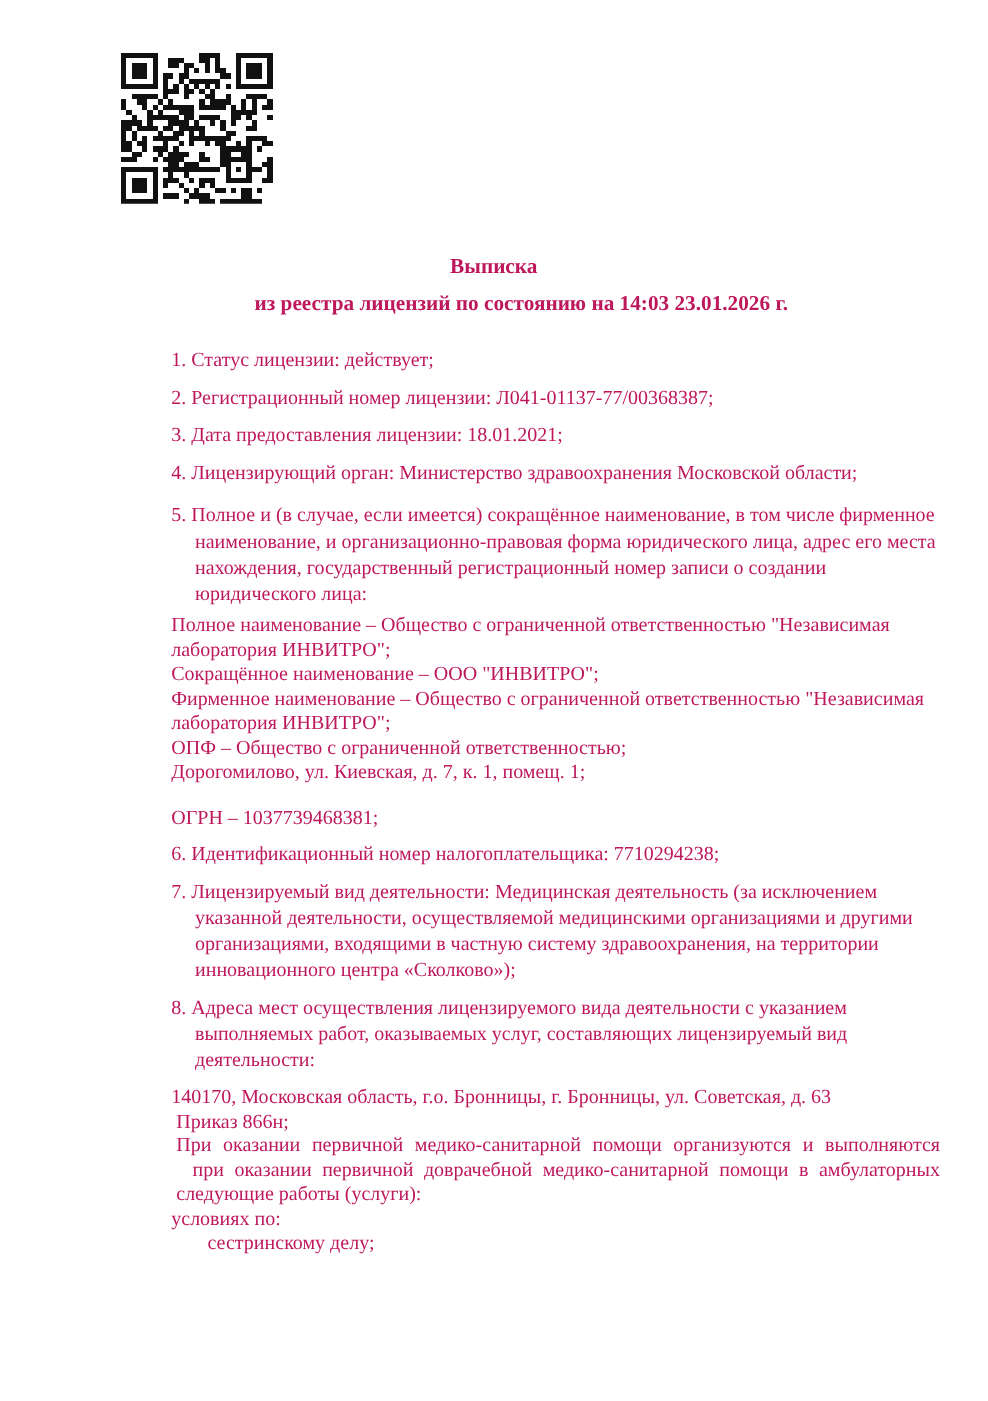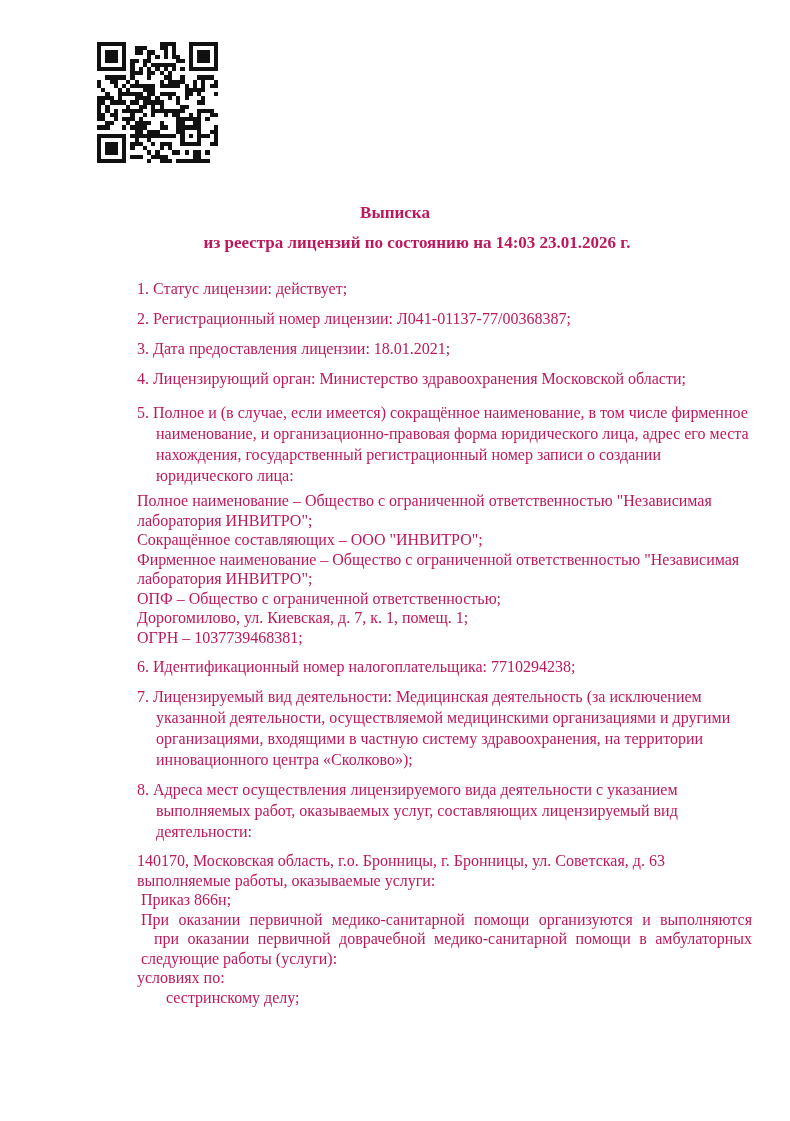--- a/index.html
+++ b/index.html
@@ -514,44 +514,43 @@
       </div>
       <div class="block" data-block="item-5">
         <div class="line" style="margin-left: 0px;">5. Полное и (в случае, если имеется) сокращённое наименование, в том числе фирменное</div>
         <div class="line" style="margin-left: 19px;">наименование, и организационно-правовая форма юридического лица, адрес его места</div>
         <div class="line" style="margin-left: 19px;">нахождения, государственный регистрационный номер записи о создании</div>
         <div class="line" style="margin-left: 19px;">юридического лица:</div>
       </div>
       <div class="block" data-block="org-info">
         <div class="line" style="margin-left: 0px;">Полное наименование – Общество с ограниченной ответственностью "Независимая</div>
         <div class="line" style="margin-left: 0px;">лаборатория ИНВИТРО";</div>
-        <div class="line" style="margin-left: 0px;">Сокращённое составляющих – ООО "ИНВИТРО";</div>
+        <div class="line" style="margin-left: 0px;">Сокращённое наименование – ООО "ИНВИТРО";</div>
         <div class="line" style="margin-left: 0px;">Фирменное наименование – Общество с ограниченной ответственностью "Независимая</div>
         <div class="line" style="margin-left: 0px;">лаборатория ИНВИТРО";</div>
         <div class="line" style="margin-left: 0px;">ОПФ – Общество с ограниченной ответственностью;</div>
         <div class="line" style="margin-left: 0px;">Дорогомилово, ул. Киевская, д. 7, к. 1, помещ. 1;</div>
-        <div class="line" style="margin-left: 0px;">ОГРН – 1037739468381;</div>
+        <div class="line" style="margin-left: 0px; margin-top: 17px;">ОГРН – 1037739468381;</div>
       </div>
       <div class="block" data-block="item-6">
         <div class="line" style="margin-left: 0px;">6. Идентификационный номер налогоплательщика: 7710294238;</div>
       </div>
       <div class="block" data-block="item-7">
         <div class="line" style="margin-left: 0px;">7. Лицензируемый вид деятельности: Медицинская деятельность (за исключением</div>
         <div class="line" style="margin-left: 19px;">указанной деятельности, осуществляемой медицинскими организациями и другими</div>
         <div class="line" style="margin-left: 19px;">организациями, входящими в частную систему здравоохранения, на территории</div>
         <div class="line" style="margin-left: 19px;">инновационного центра «Сколково»);</div>
       </div>
       <div class="block" data-block="item-8">
         <div class="line" style="margin-left: 0px;">8. Адреса мест осуществления лицензируемого вида деятельности с указанием</div>
         <div class="line" style="margin-left: 19px;">выполняемых работ, оказываемых услуг, составляющих лицензируемый вид</div>
         <div class="line" style="margin-left: 19px;">деятельности:</div>
       </div>
       <div class="block" data-block="works-list">
         <div class="line" style="margin-left: 0px;">140170, Московская область, г.о. Бронницы, г. Бронницы, ул. Советская, д. 63</div>
-        <div class="line" style="margin-left: 0px;">выполняемые работы, оказываемые услуги:</div>
         <div class="line" style="margin-left: 4px;">Приказ 866н;</div>
         <div class="line justify" style="margin-left: 4px; width: 611px;">При оказании первичной медико-санитарной помощи организуются и выполняются</div>
         <div class="line justify" style="margin-left: 17px; width: 598px;">при оказании первичной доврачебной медико-санитарной помощи в амбулаторных</div>
         <div class="line" style="margin-left: 4px;">следующие работы (услуги):</div>
         <div class="line" style="margin-left: 0px;">условиях по:</div>
         <div class="line" style="margin-left: 29px;">сестринскому делу;</div>
       </div>
     </div>
 
 </div>

